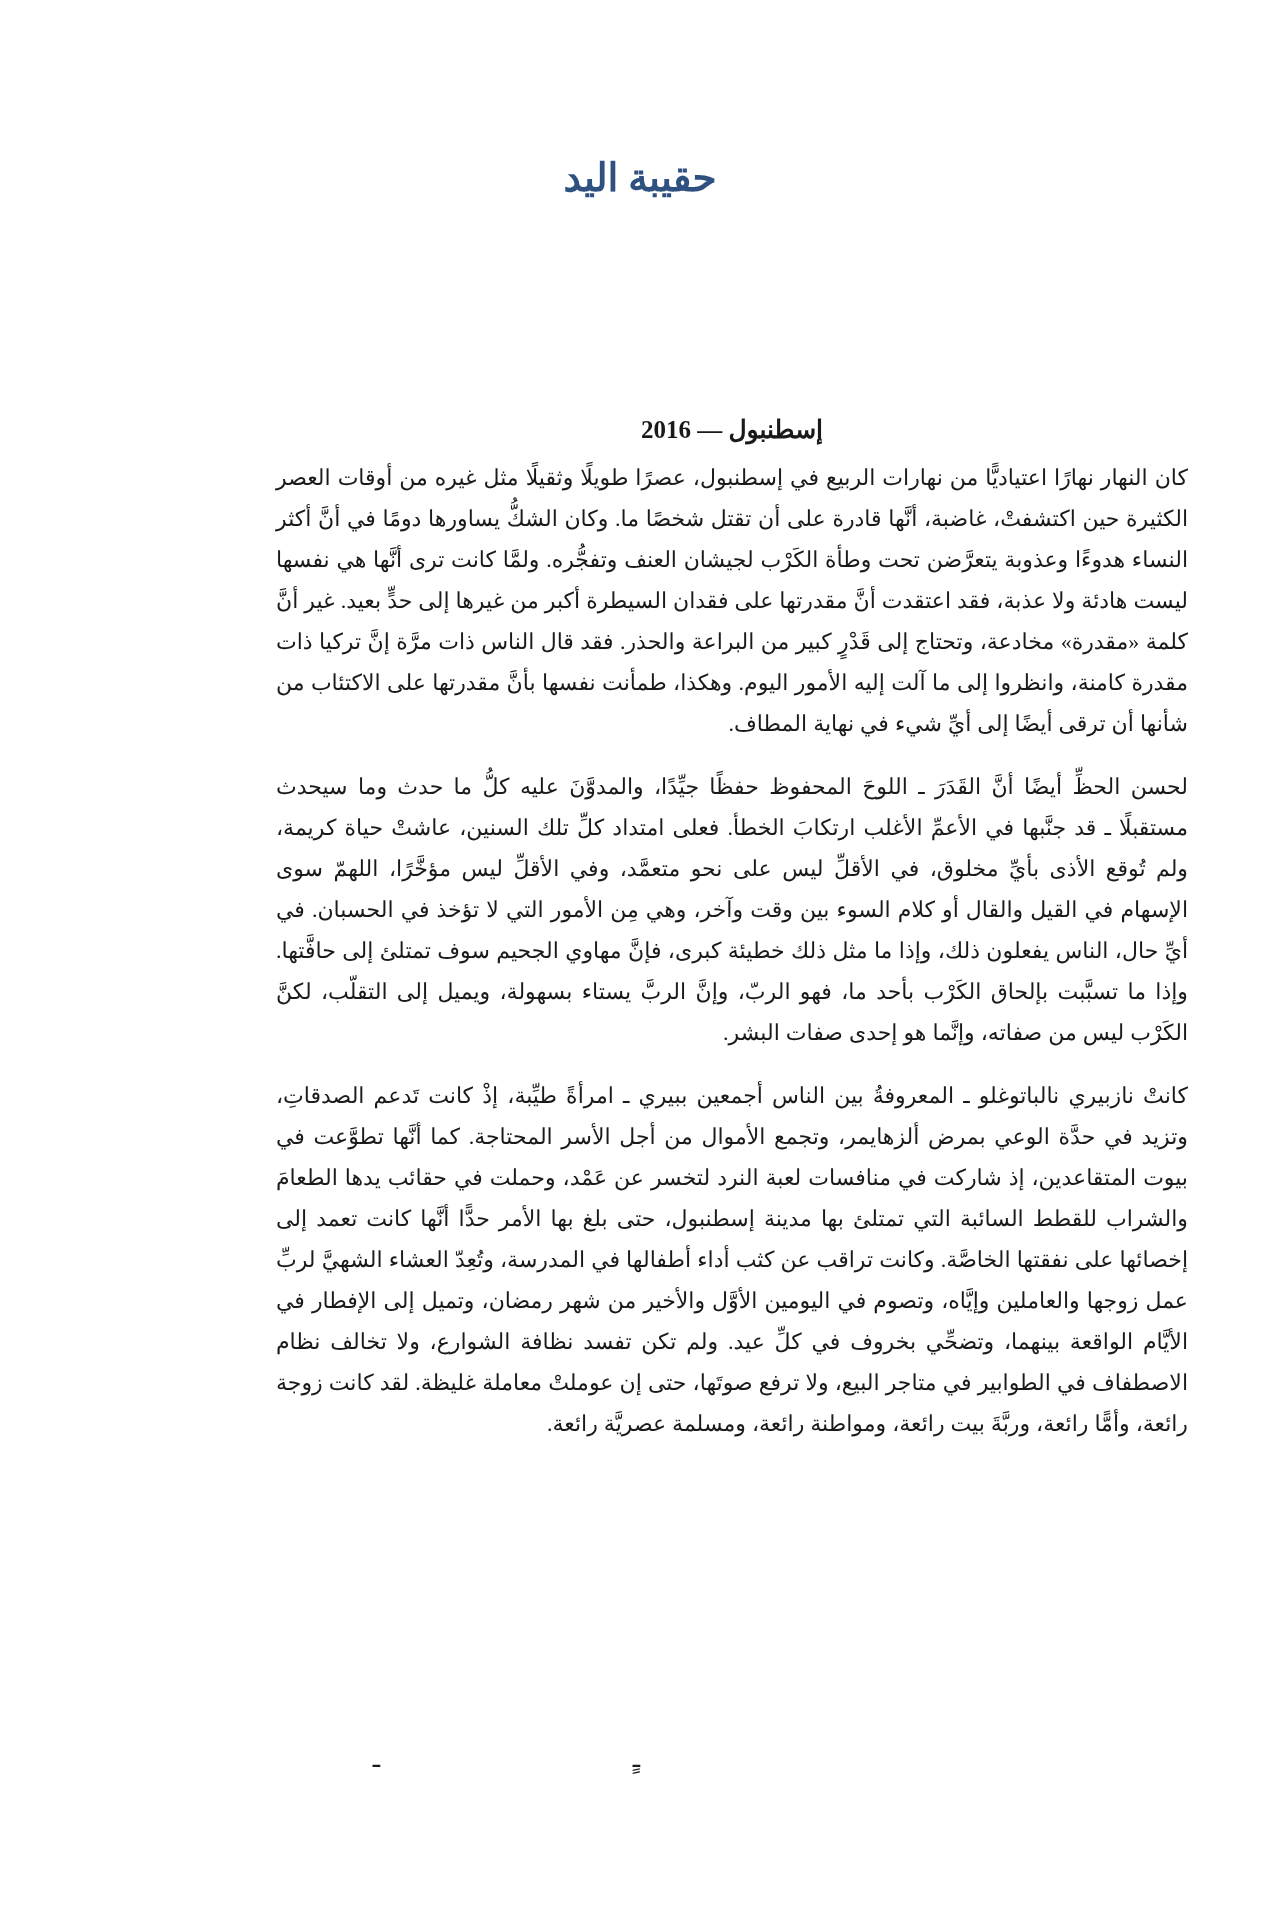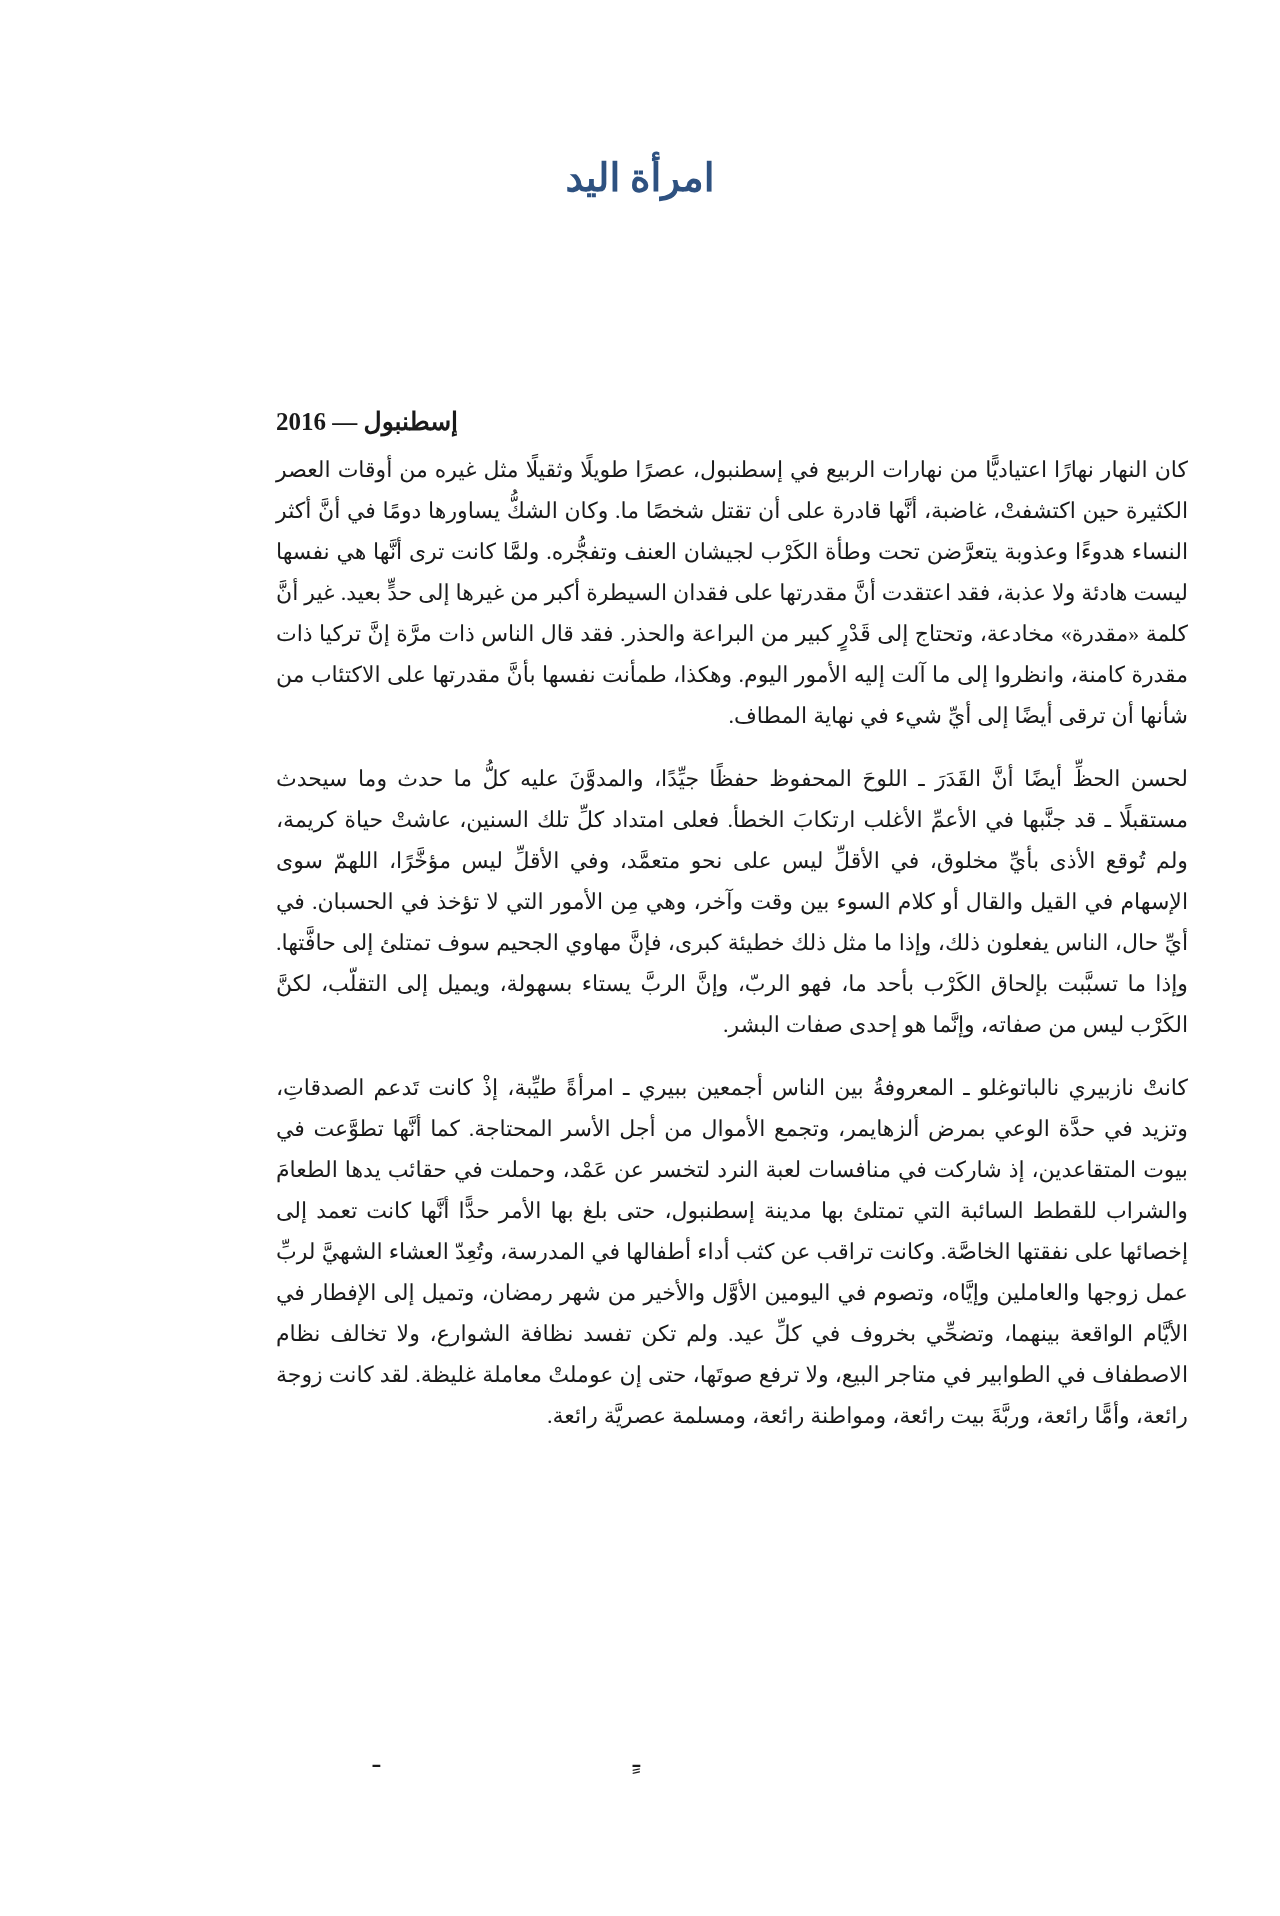--- a/index.html
+++ b/index.html
@@ -51,22 +51,22 @@
     direction: rtl;
     text-align: justify;
   }
 
   .section-heading {
     font-family: "Liberation Serif", "DejaVu Serif", serif;
     font-weight: bold;
     font-size: 25px;
     line-height: 1.45;
     color: #1a1a1a;
-    text-align: left;
-    margin: 0 0 9px 0;
+    text-align: center;
+    margin: 8px 0 9px 0;
     direction: rtl;
   }
 
   p.para {
     margin: 0 0 22px 0;
     font-family: "Liberation Serif", "DejaVu Serif", serif;
     font-size: 22px;
     line-height: 41px;
     color: #1a1a1a;
     text-align: justify;
@@ -102,21 +102,21 @@
   }
 
   .frag-a { right: 808px; }
   .frag-b { right: 548px; }
 </style>
 </head>
 <body>
 
 <div class="page">
 
-  <h1 class="doc-title">امرأة اليد</h1>
+  <h1 class="doc-title">حقيبة اليد</h1>
 
   <div class="content">
 
     <div class="section-heading">إسطنبول — 2016</div>
 
     <p class="para">كان النهار نهارًا اعتياديًّا من نهارات الربيع في إسطنبول، عصرًا طويلًا وثقيلًا مثل غيره من أوقات العصر الكثيرة حين اكتشفتْ، غاضبة، أنَّها قادرة على أن تقتل شخصًا ما. وكان الشكُّ يساورها دومًا في أنَّ أكثر النساء هدوءًا وعذوبة يتعرَّضن تحت وطأة الكَرْب لجيشان العنف وتفجُّره. ولمَّا كانت ترى أنَّها هي نفسها ليست هادئة ولا عذبة، فقد اعتقدت أنَّ مقدرتها على فقدان السيطرة أكبر من غيرها إلى حدٍّ بعيد. غير أنَّ كلمة «مقدرة» مخادعة، وتحتاج إلى قَدْرٍ كبير من البراعة والحذر. فقد قال الناس ذات مرَّة إنَّ تركيا ذات مقدرة كامنة، وانظروا إلى ما آلت إليه الأمور اليوم. وهكذا، طمأنت نفسها بأنَّ مقدرتها على الاكتئاب من شأنها أن ترقى أيضًا إلى أيِّ شيء في نهاية المطاف.</p>
 
     <p class="para">لحسن الحظِّ أيضًا أنَّ القَدَرَ ـ اللوحَ المحفوظ حفظًا جيِّدًا، والمدوَّنَ عليه كلُّ ما حدث وما سيحدث مستقبلًا ـ قد جنَّبها في الأعمِّ الأغلب ارتكابَ الخطأ. فعلى امتداد كلِّ تلك السنين، عاشتْ حياة كريمة، ولم تُوقع الأذى بأيِّ مخلوق، في الأقلِّ ليس على نحو متعمَّد، وفي الأقلِّ ليس مؤخَّرًا، اللهمّ سوى الإسهام في القيل والقال أو كلام السوء بين وقت وآخر، وهي مِن الأمور التي لا تؤخذ في الحسبان. في أيِّ حال، الناس يفعلون ذلك، وإذا ما مثل ذلك خطيئة كبرى، فإنَّ مهاوي الجحيم سوف تمتلئ إلى حافَّتها. وإذا ما تسبَّبت بإلحاق الكَرْب بأحد ما، فهو الربّ، وإنَّ الربَّ يستاء بسهولة، ويميل إلى التقلّب، لكنَّ الكَرْب ليس من صفاته، وإنَّما هو إحدى صفات البشر.</p>
 
     <p class="para">كانتْ نازبيري نالباتوغلو ـ المعروفةُ بين الناس أجمعين ببيري ـ امرأةً طيِّبة، إذْ كانت تَدعم الصدقاتِ، وتزيد في حدَّة الوعي بمرض ألزهايمر، وتجمع الأموال من أجل الأسر المحتاجة. كما أنَّها تطوَّعت في بيوت المتقاعدين، إذ شاركت في منافسات لعبة النرد لتخسر عن عَمْد، وحملت في حقائب يدها الطعامَ والشراب للقطط السائبة التي تمتلئ بها مدينة إسطنبول، حتى بلغ بها الأمر حدًّا أنَّها كانت تعمد إلى إخصائها على نفقتها الخاصَّة. وكانت تراقب عن كثب أداء أطفالها في المدرسة، وتُعِدّ العشاء الشهيَّ لربِّ عمل زوجها والعاملين وإيَّاه، وتصوم في اليومين الأوَّل والأخير من شهر رمضان، وتميل إلى الإفطار في الأيَّام الواقعة بينهما، وتضحِّي بخروف في كلِّ عيد. ولم تكن تفسد نظافة الشوارع، ولا تخالف نظام الاصطفاف في الطوابير في متاجر البيع، ولا ترفع صوتَها، حتى إن عوملتْ معاملة غليظة. لقد كانت زوجة رائعة، وأمًّا رائعة، وربَّةَ بيت رائعة، ومواطنة رائعة، ومسلمة عصريَّة رائعة.</p>

